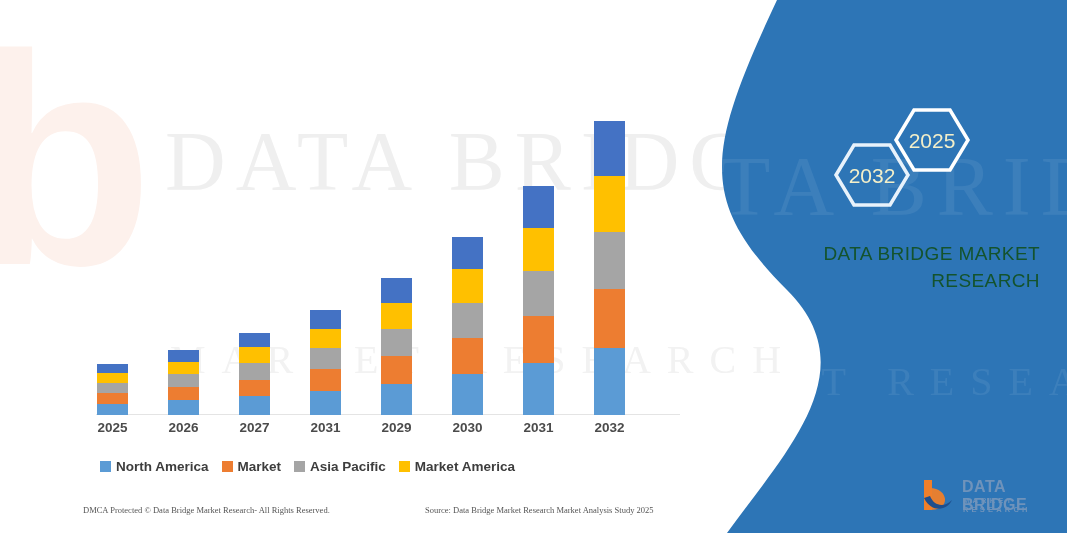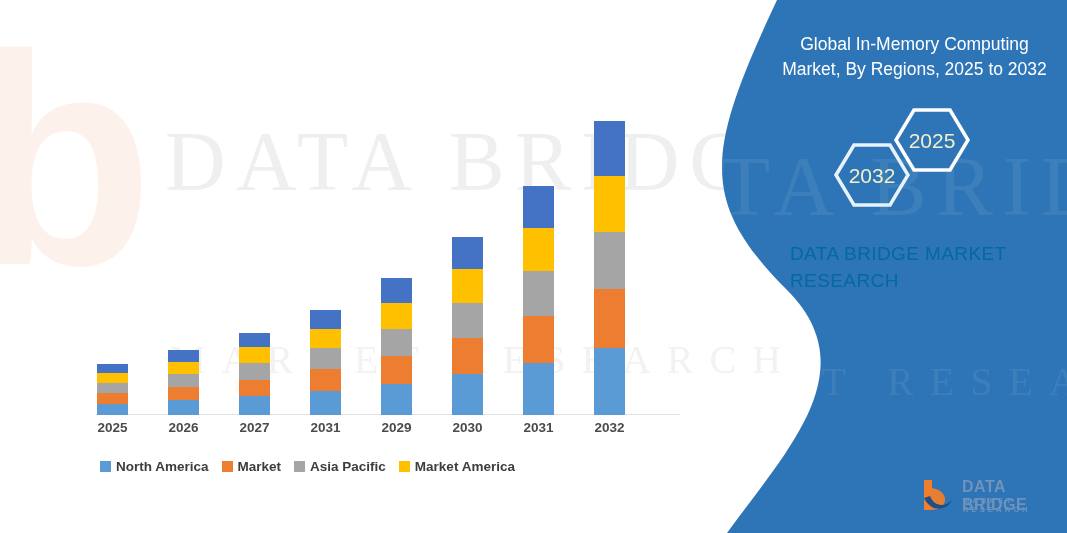--- a/index.html
+++ b/index.html
@@ -61,22 +61,22 @@
   .footer{position:absolute;left:0;top:505px;width:690px;height:20px;}
   .ft-left{position:absolute;left:83px;top:0;font-size:8.5px;color:#555;
            font-family:"Liberation Serif", serif;white-space:nowrap;}
   .ft-right{position:absolute;left:425px;top:0;font-size:8.5px;color:#555;
             font-family:"Liberation Serif", serif;white-space:nowrap;}
 
   
   .rp-title{position:absolute;left:772px;top:32px;width:285px;text-align:center;
             color:#ffffff;font-size:17.5px;line-height:25px;}
   .hex-wrap{position:absolute;left:818px;top:100px;width:180px;height:115px;}
-  .brand{position:absolute;left:790px;top:240px;width:250px;text-align:left;
-         color:#0369a1;font-size:19px;line-height:27px;letter-spacing:.4px;}
+  .brand{position:absolute;left:790px;top:240px;width:250px;text-align:right;
+         color:#14532d;font-size:19px;line-height:27px;letter-spacing:.4px;}
   .logo{position:absolute;left:918px;top:476px;width:140px;height:42px;}
   .logo-txt1{position:absolute;left:44px;top:2px;font-size:16px;color:#6f93bb;
              letter-spacing:.5px;font-weight:bold;}
   .logo-txt2{position:absolute;left:45px;top:20px;font-size:7.5px;color:#6f93bb;
              letter-spacing:3.2px;font-weight:bold;}
 </style>
 </head>
 <body>
 
 <div class="canvas">
@@ -170,32 +170,35 @@
       <div class="lg-item">
         <span class="lg-sw" style="background: rgb(165, 165, 165);"></span>
         <span class="lg-tx">Asia Pacific</span>
       </div>
       <div class="lg-item">
         <span class="lg-sw" style="background: rgb(255, 192, 0);"></span>
         <span class="lg-tx">Market America</span>
       </div>
     </div>
 
+  <div class="footer">
+    <div class="ft-left">DMCA Protected © Data Bridge Market Research- All Rights Reserved.</div>
+    <div class="ft-right">Source: Data Bridge Market Research  Market Analysis Study 2025</div>
+  </div>
 
   <div class="blue-panel">
     <svg width="400" height="533" viewBox="0 0 400 533" xmlns="http://www.w3.org/2000/svg">
       <path id="panelShape" d="M 110,0 C 40,150 30,200 120,290 C 200,370 120,450 60,533 L 400,533 L 400,0 Z" fill="#2d75b6"></path>
       <g opacity="0.07" fill="#ffffff" font-family="Liberation Serif, serif">
         <text x="-80" y="215" font-size="84" letter-spacing="10">DATA BRIDGE</text>
         <text x="-70" y="395" font-size="40" letter-spacing="16">MARKET RESEARCH</text>
       </g>
     </svg>
   </div>
 
-  <div class="rp-title">Global In-Memory Computing Market, By Regions, 2025 to 2032</div>
 
   <div class="hex-wrap">
     <svg width="180" height="115" viewBox="0 0 180 115" xmlns="http://www.w3.org/2000/svg">
 
       <g>
         <polygon points="18,75 36,45 72,45 90,75 72,105 36,105" fill="none" stroke="#e8f2fb" stroke-width="3.5"></polygon>
       </g>
 
       <g>
         <polygon points="78,40 96,10 132,10 150,40 132,70 96,70" fill="#2d75b6" stroke="#ffffff" stroke-width="3.5"></polygon>

